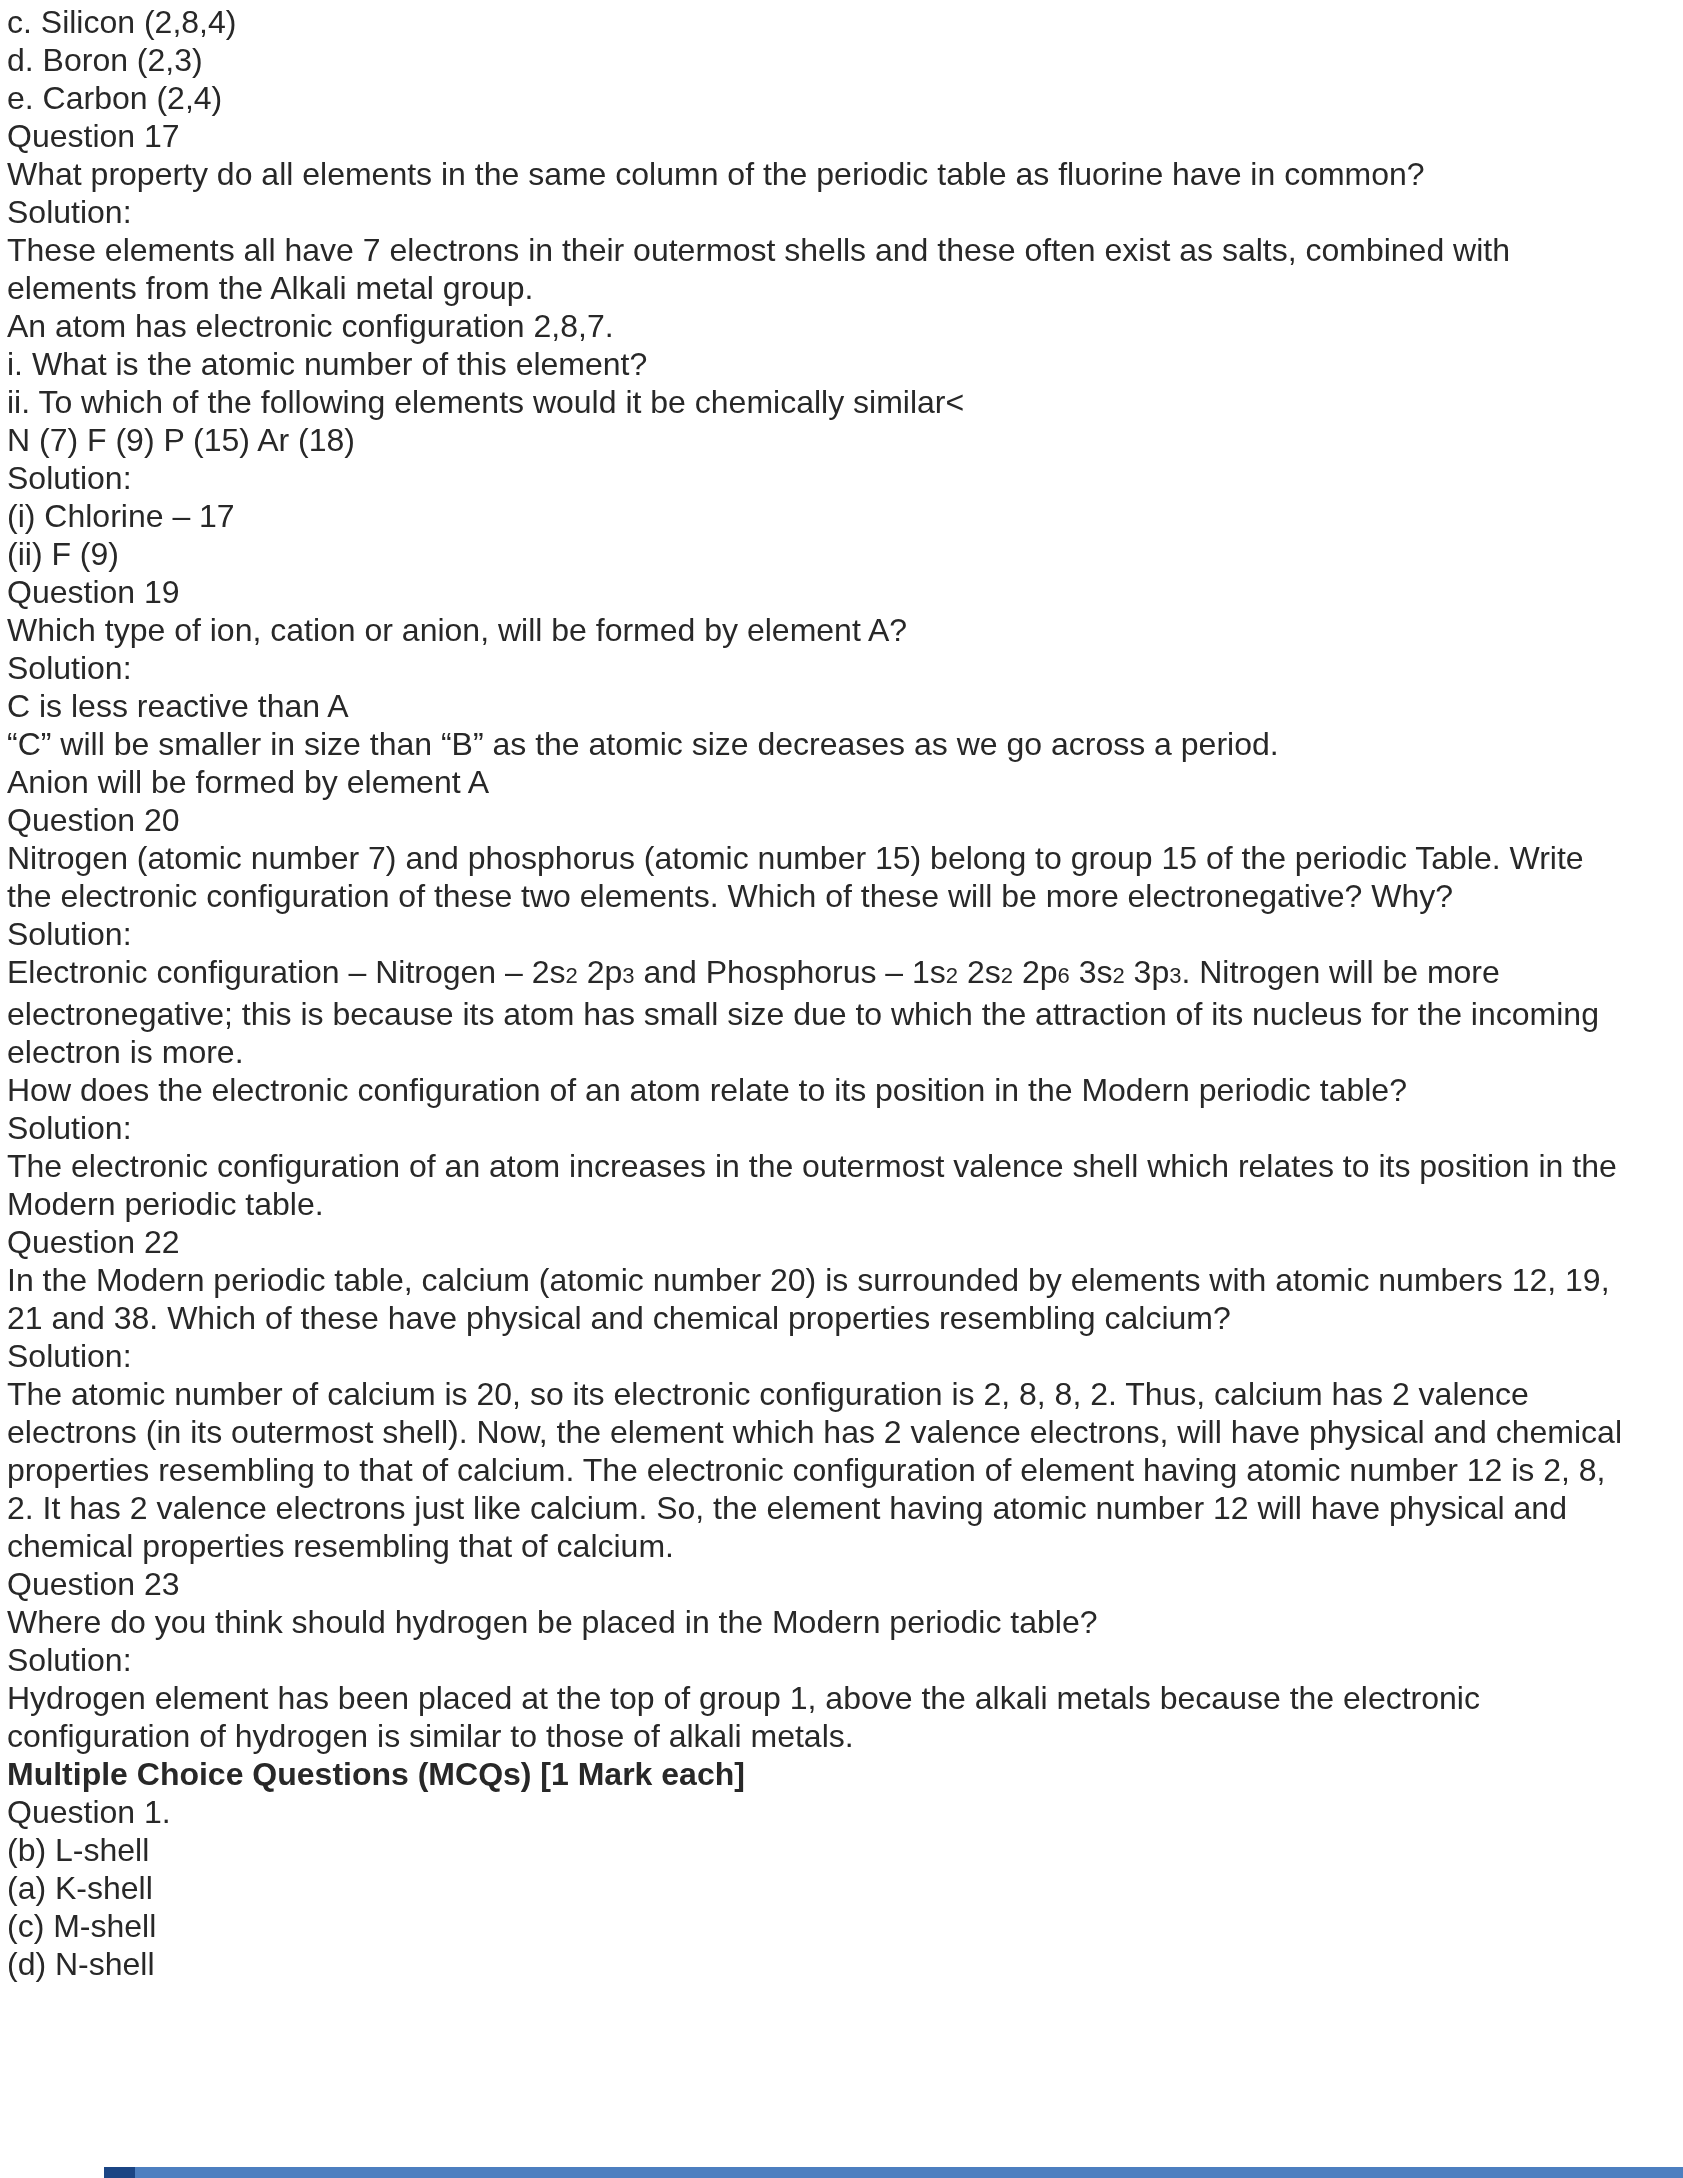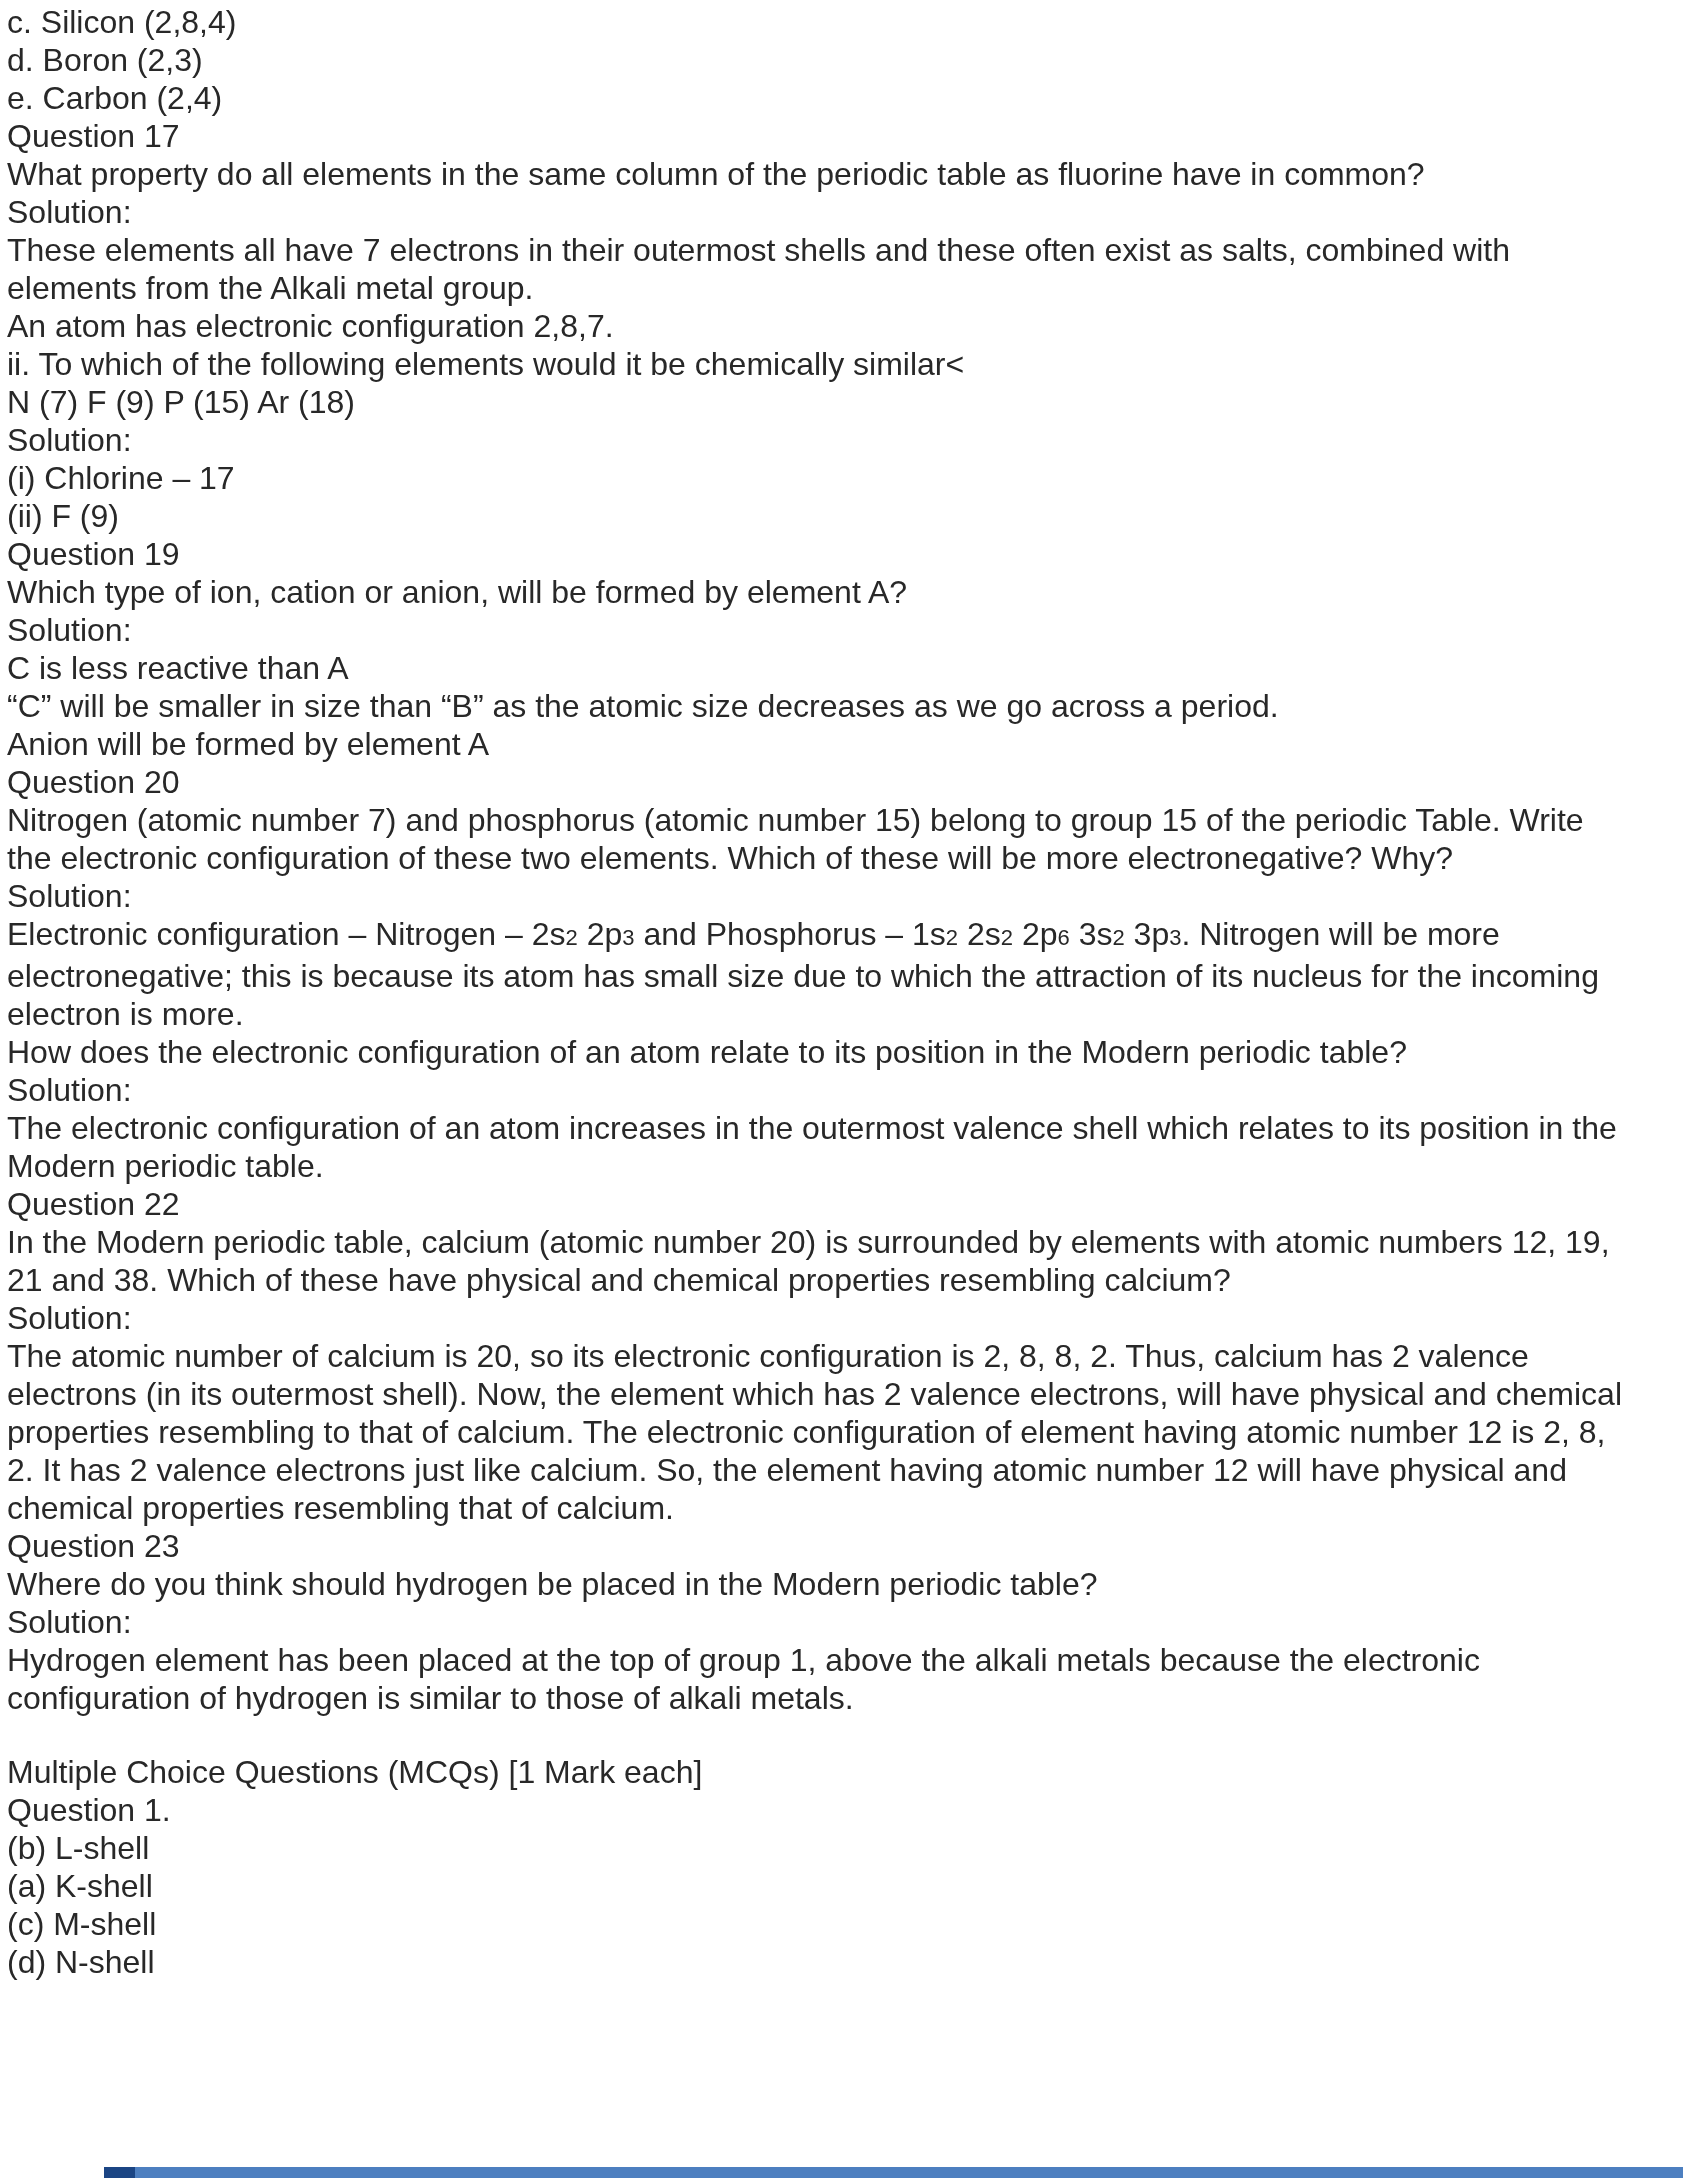--- a/index.html
+++ b/index.html
@@ -17,22 +17,21 @@
   }
   .doc {
     padding: 3px 10px 0 7px;
     font-size: 32px;
     line-height: 38px;
   }
   .line {
     white-space: pre;
   }
   .line.bold {
-    font-weight: normal;
-    margin-top: 36px;
+    font-weight: bold;
   }
   .sub {
     font-size: 22px;
   }
   .footer-bar {
     position: absolute;
     left: 104px;
     right: 0;
     bottom: 0;
     height: 11px;
@@ -51,20 +50,21 @@
 <div class="doc">
     <div class="line">c. Silicon (2,8,4)</div>
     <div class="line">d. Boron (2,3)</div>
     <div class="line">e. Carbon (2,4)</div>
     <div class="line">Question 17</div>
     <div class="line">What property do all elements in the same column of the periodic table as fluorine have in common?</div>
     <div class="line">Solution:</div>
     <div class="line">These elements all have 7 electrons in their outermost shells and these often exist as salts, combined with</div>
     <div class="line">elements from the Alkali metal group.</div>
     <div class="line">An atom has electronic configuration 2,8,7.</div>
+    <div class="line">i. What is the atomic number of this element?</div>
     <div class="line">ii. To which of the following elements would it be chemically similar&lt;</div>
     <div class="line">N (7) F (9) P (15) Ar (18)</div>
     <div class="line">Solution:</div>
     <div class="line">(i) Chlorine – 17</div>
     <div class="line">(ii) F (9)</div>
     <div class="line">Question 19</div>
     <div class="line">Which type of ion, cation or anion, will be formed by element A?</div>
     <div class="line">Solution:</div>
     <div class="line">C is less reactive than A</div>
     <div class="line">“C” will be smaller in size than “B” as the atomic size decreases as we go across a period.</div>

